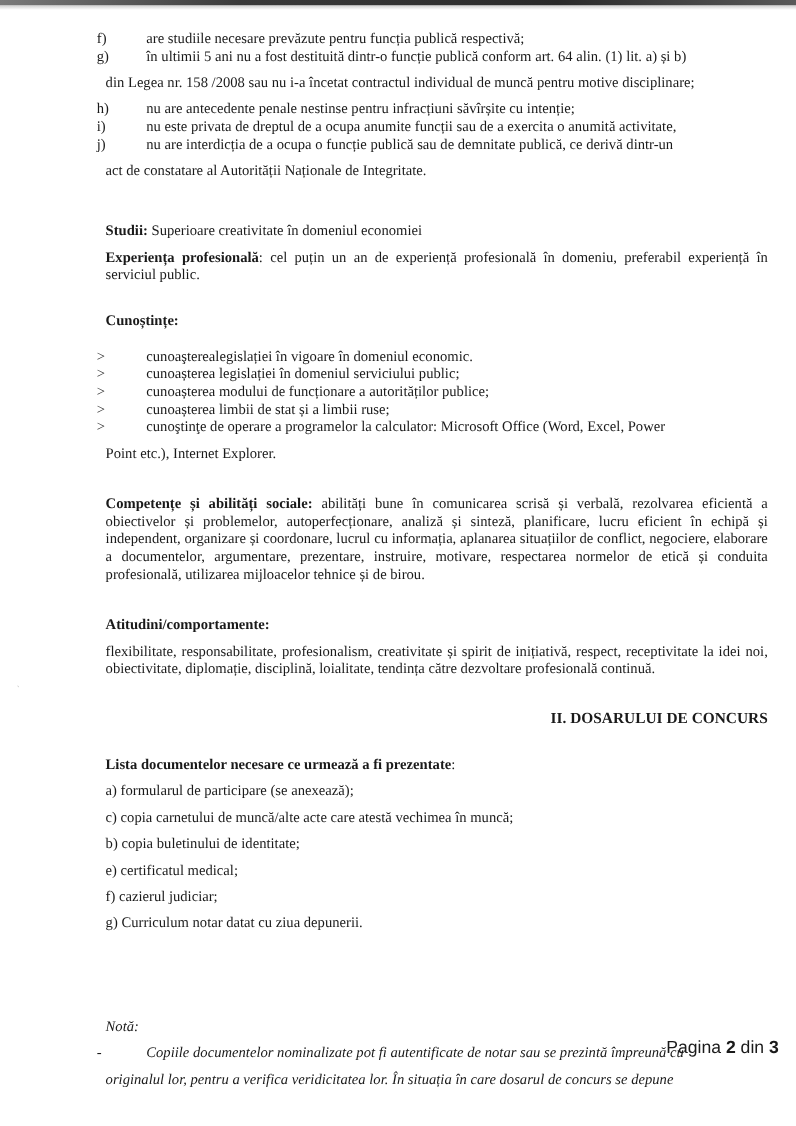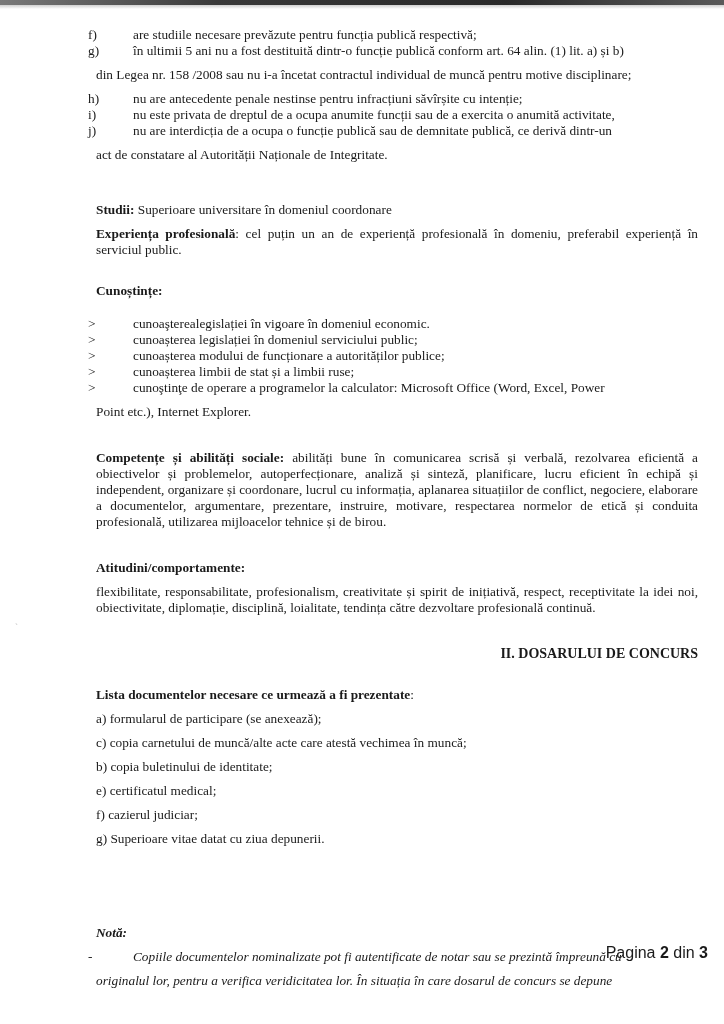--- a/index.html
+++ b/index.html
@@ -25,21 +25,21 @@
   .just { text-align: justify; }
   .item { display: flex; }
   .item .m { width: 45px; flex: none; }
   .item .t { flex: 1; }
   .hang { text-align: justify; }
   .gap-s { height: 9px; }
   .gap-m { height: 14px; }
   b { font-weight: bold; }
   .center { text-align: right; }
   .heading2 { font-weight: bold; font-size: 14px; padding-left: 0; }
-  .nota-title { font-weight: bold; font-style: italic; }
+  .nota-title { font-weight: normal; font-style: italic; }
   .italic { font-style: italic; }
   .footer {
     position: absolute; right: 16px; top: 944px;
     font-family: "Liberation Sans", sans-serif; font-size: 16px;
   }
   .footer b { font-weight: bold; }
   .margin-mark { position: absolute; left: 15px; top: 615px; width: 6px; height: 6px; color: #c0c0c0; font-size: 9px; }
 </style>
 </head>
 <body>
@@ -77,21 +77,21 @@
         <span class="m">j)</span>
         <span class="t">nu are interdicția de a ocupa o funcție publică sau de demnitate publică, ce derivă dintr-un</span>
       </div>
       <p class="hang">act de constatare al Autorității Naționale de Integritate.</p>
     </div>
   </div>
 
   <div class="gap-m"></div>
   <div class="gap-s"></div>
 
-  <p><b>Studii:</b><span> Superioare universitare în domeniul coordonare</span></p>
+  <p><b>Studii:</b><span> Superioare creativitate în domeniul economiei</span></p>
   <p class="just"><b>Experiența profesională</b><span>: cel puțin un an de experiență profesională în domeniu, preferabil experiență în serviciul public.</span></p>
 
   <div class="gap-s"></div>
   <p><b>Cunoștințe:</b></p>
   <div class="gap-s"></div>
 
   <div>
     <div class="item">
       <span class="m">&gt;</span>
       <span class="t">cunoaşterealegislației în vigoare în domeniul economic.</span>
@@ -128,21 +128,21 @@
   <p class="center heading2">II. DOSARULUI DE CONCURS</p>
   <div class="gap-s"></div>
 
   <p><b>Lista documentelor necesare ce urmează a fi prezentate</b><span>:</span></p>
   <div>
     <p>a) formularul de participare (se anexează);</p>
     <p>c) copia carnetului de muncă/alte acte care atestă vechimea în muncă;</p>
     <p>b) copia buletinului de identitate;</p>
     <p>e) certificatul medical;</p>
     <p>f) cazierul judiciar;</p>
-    <p>g) Superioare vitae datat cu ziua depunerii.</p>
+    <p>g) Curriculum notar datat cu ziua depunerii.</p>
   </div>
 
   <div style="height:62px"></div>
   <p class="nota-title">Notă:</p>
   <div class="item italic">
     <span class="m" style="font-style:normal">-</span>
     <span class="t">Copiile documentelor nominalizate pot fi autentificate de notar sau se prezintă împreună cu</span>
   </div>
   <p class="italic just">originalul lor, pentru a verifica veridicitatea lor. În situația în care dosarul de concurs se depune</p>
 </div>

